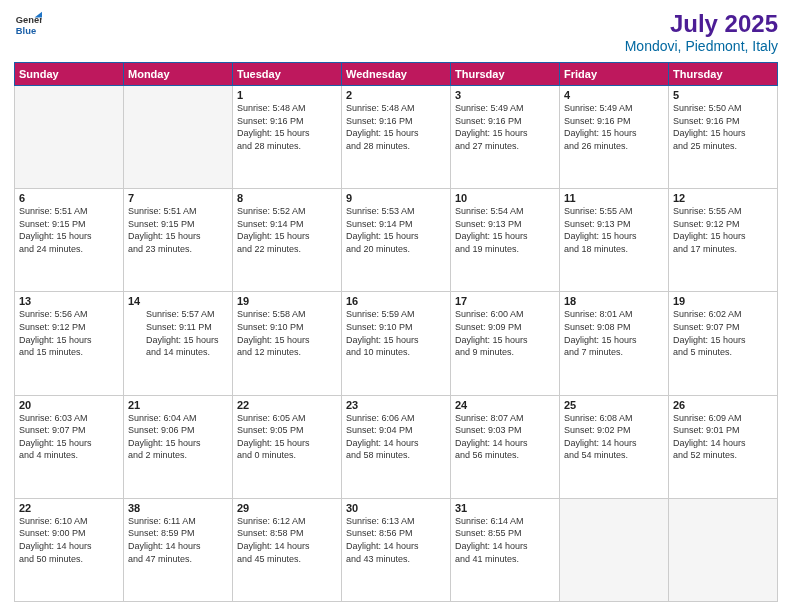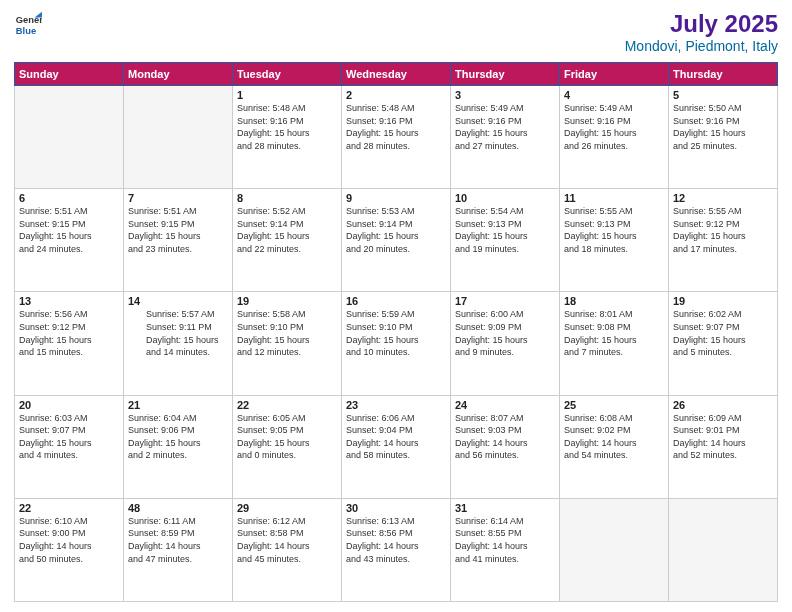--- a/index.html
+++ b/index.html
@@ -313,21 +313,21 @@
         </tr>
         <tr class="week-row">
           <td>
             <span class="day-num">22</span>
             <div class="day-info" style="white-space: pre-line;">Sunrise: 6:10 AM
 Sunset: 9:00 PM
 Daylight: 14 hours
 and 50 minutes.</div>
           </td>
           <td>
-            <span class="day-num">48</span>
+            <span class="day-num">38</span>
             <div class="day-info" style="white-space: pre-line;">Sunrise: 6:11 AM
 Sunset: 8:59 PM
 Daylight: 14 hours
 and 47 minutes.</div>
           </td>
           <td>
             <span class="day-num">29</span>
             <div class="day-info" style="white-space: pre-line;">Sunrise: 6:12 AM
 Sunset: 8:58 PM
 Daylight: 14 hours

